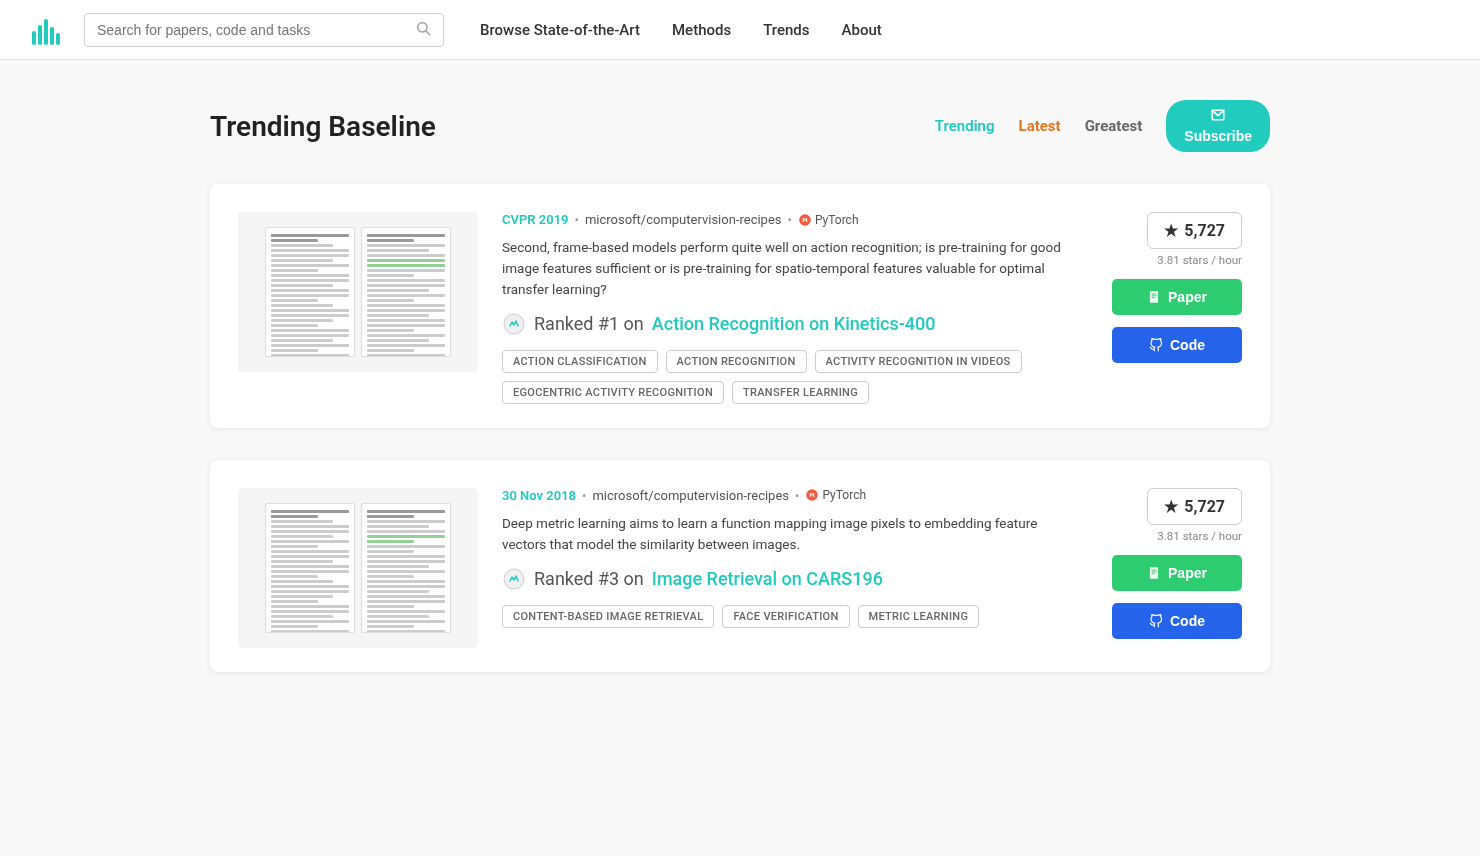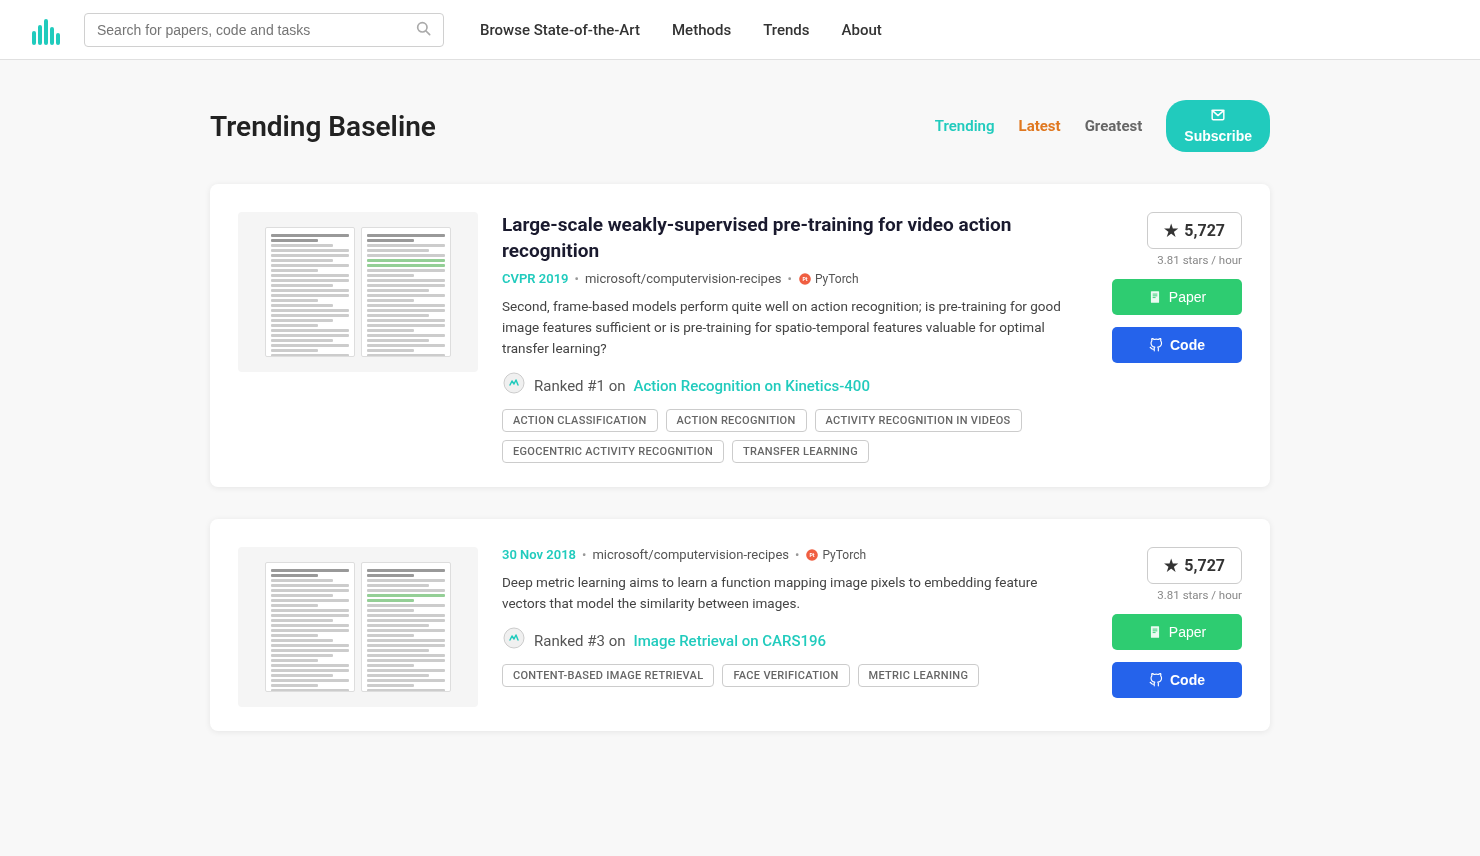--- a/index.html
+++ b/index.html
@@ -203,23 +203,23 @@
       font-size: 12px;
     }
     .paper-abstract {
       font-size: 13.5px;
       color: #444;
       line-height: 1.55;
       margin-bottom: 12px;
     }
     .paper-rank {
       display: flex;
-      align-items: flex-end;
+      align-items: center;
       gap: 8px;
-      font-size: 15px;
+      font-size: 18px;
       margin-bottom: 14px;
     }
     .rank-icon {
       width: 24px;
       height: 24px;
     }
     .rank-text { color: #555; }
     .rank-link { color: #21cbbd; text-decoration: none; font-weight: 500; }
     .paper-tags {
       display: flex;
@@ -265,21 +265,21 @@
       text-align: right;
       margin-top: -8px;
     }
     .btn-paper {
       background: #2ecc71;
       color: #fff;
       border: none;
       border-radius: 5px;
       padding: 10px 22px;
       font-size: 14px;
-      font-weight: 400;
+      font-weight: 700;
       cursor: pointer;
       display: flex;
       align-items: center;
       gap: 7px;
       width: 130px;
       justify-content: center;
     }
     .btn-code {
       background: #2563eb;
       color: #fff;
@@ -403,21 +403,20 @@
             <div class="thumb-line med"></div>
             <div class="thumb-line full"></div>
             <div class="thumb-line short"></div>
             <div class="thumb-line full"></div>
 
           </div>
         </div>
       </div>
     </div>
     <div class="paper-content">
-      <div class="paper-title">Large-scale weakly-supervised pre-training for video action recognition</div>
       <div class="paper-meta">
         <span class="paper-conference">CVPR 2019</span>
         <span class="paper-sep">•</span>
         <span class="paper-repo">microsoft/computervision-recipes</span>
         <span class="paper-sep">•</span>
         <span class="paper-framework">
           <svg width="14" height="14" viewBox="0 0 24 24">
             <circle cx="12" cy="12" r="10" fill="#ee4c2c" opacity="0.9"></circle>
             <text x="12" y="16" text-anchor="middle" font-size="9" fill="white" font-weight="bold">Pt</text>
           </svg>

